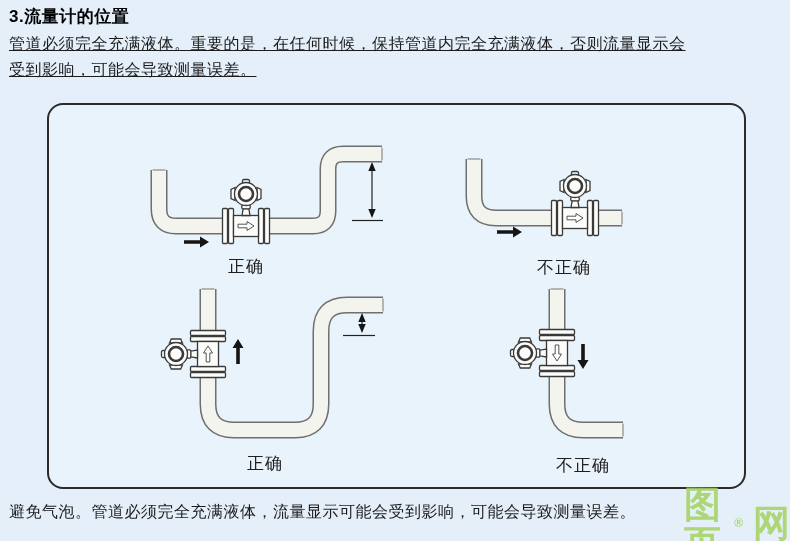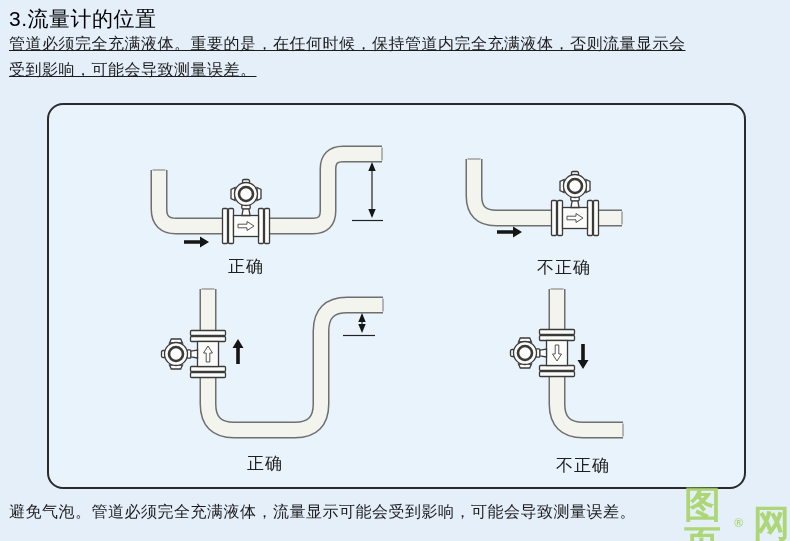--- a/index.html
+++ b/index.html
@@ -3,21 +3,21 @@
 <meta charset="utf-8">
 <style>
   html,body { margin:0; padding:0; }
   body {
     width:790px; height:541px; position:relative; overflow:hidden;
     background: var(--page-bg, #e4effa);
     font-family: "Liberation Sans", "DejaVu Sans", sans-serif;
   }
   .heading {
     position:absolute; left:9px; top:5px;
-    font-size:21px; font-weight:normal; color:#000;
+    font-size:17px; font-weight:bold; color:#000;
     letter-spacing:0.5px; white-space:pre;
   }
   .intro {
     position:absolute; left:9px; top:31px; width:778px;
     font-size:16px; line-height:26px; color:#1c1c1c;
     white-space:pre-line; letter-spacing:0.5px;text-decoration:underline;
   }
   .diagram-box {
     position:absolute; left:47px; top:103px; width:695px; height:382px;
     border:2px solid var(--box-border, #2b2b2b);

